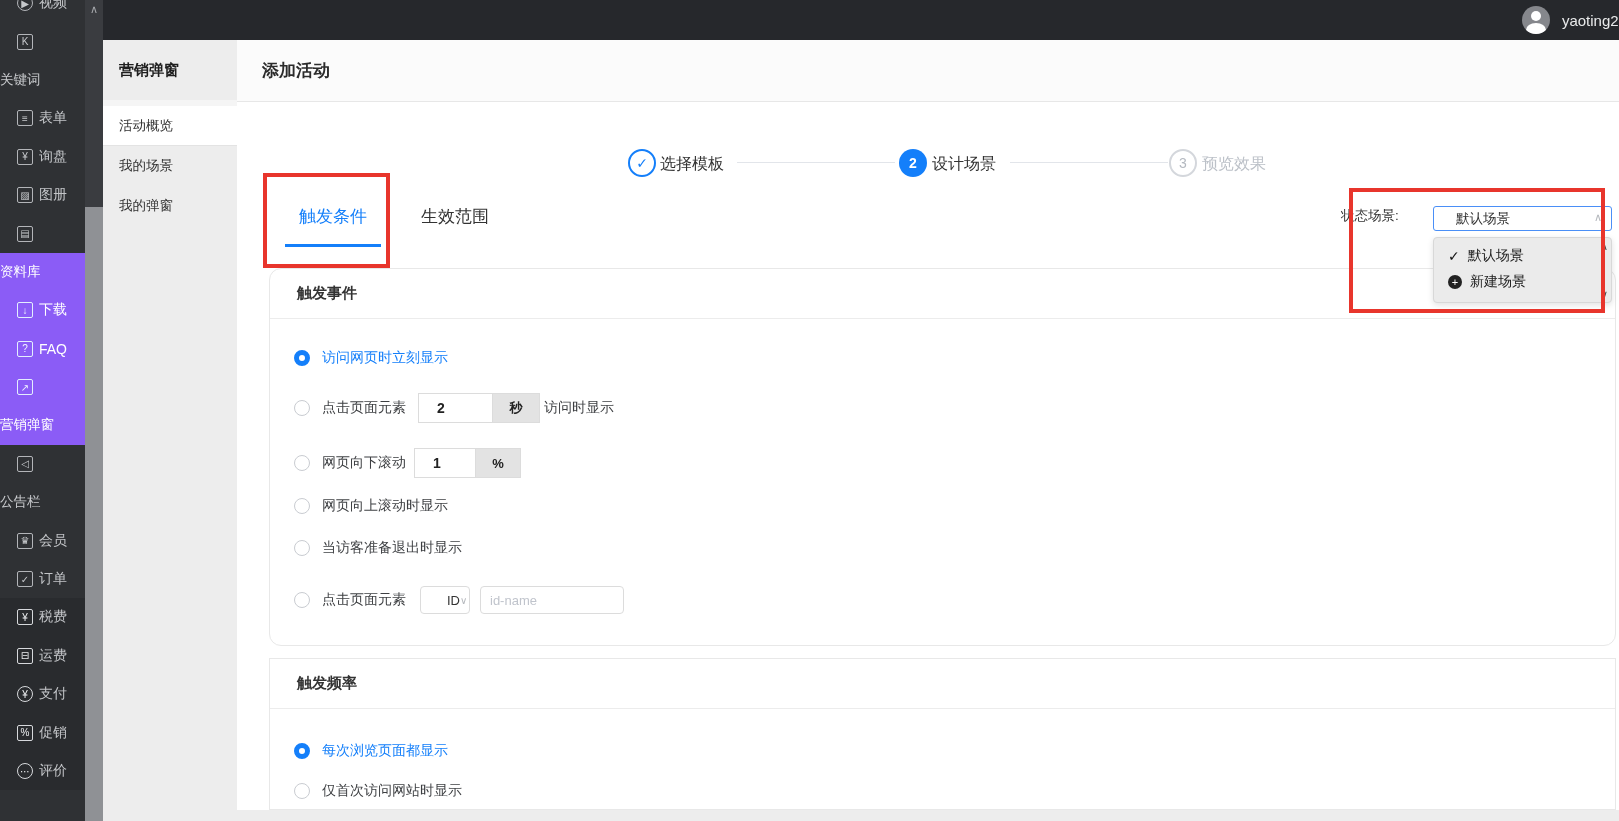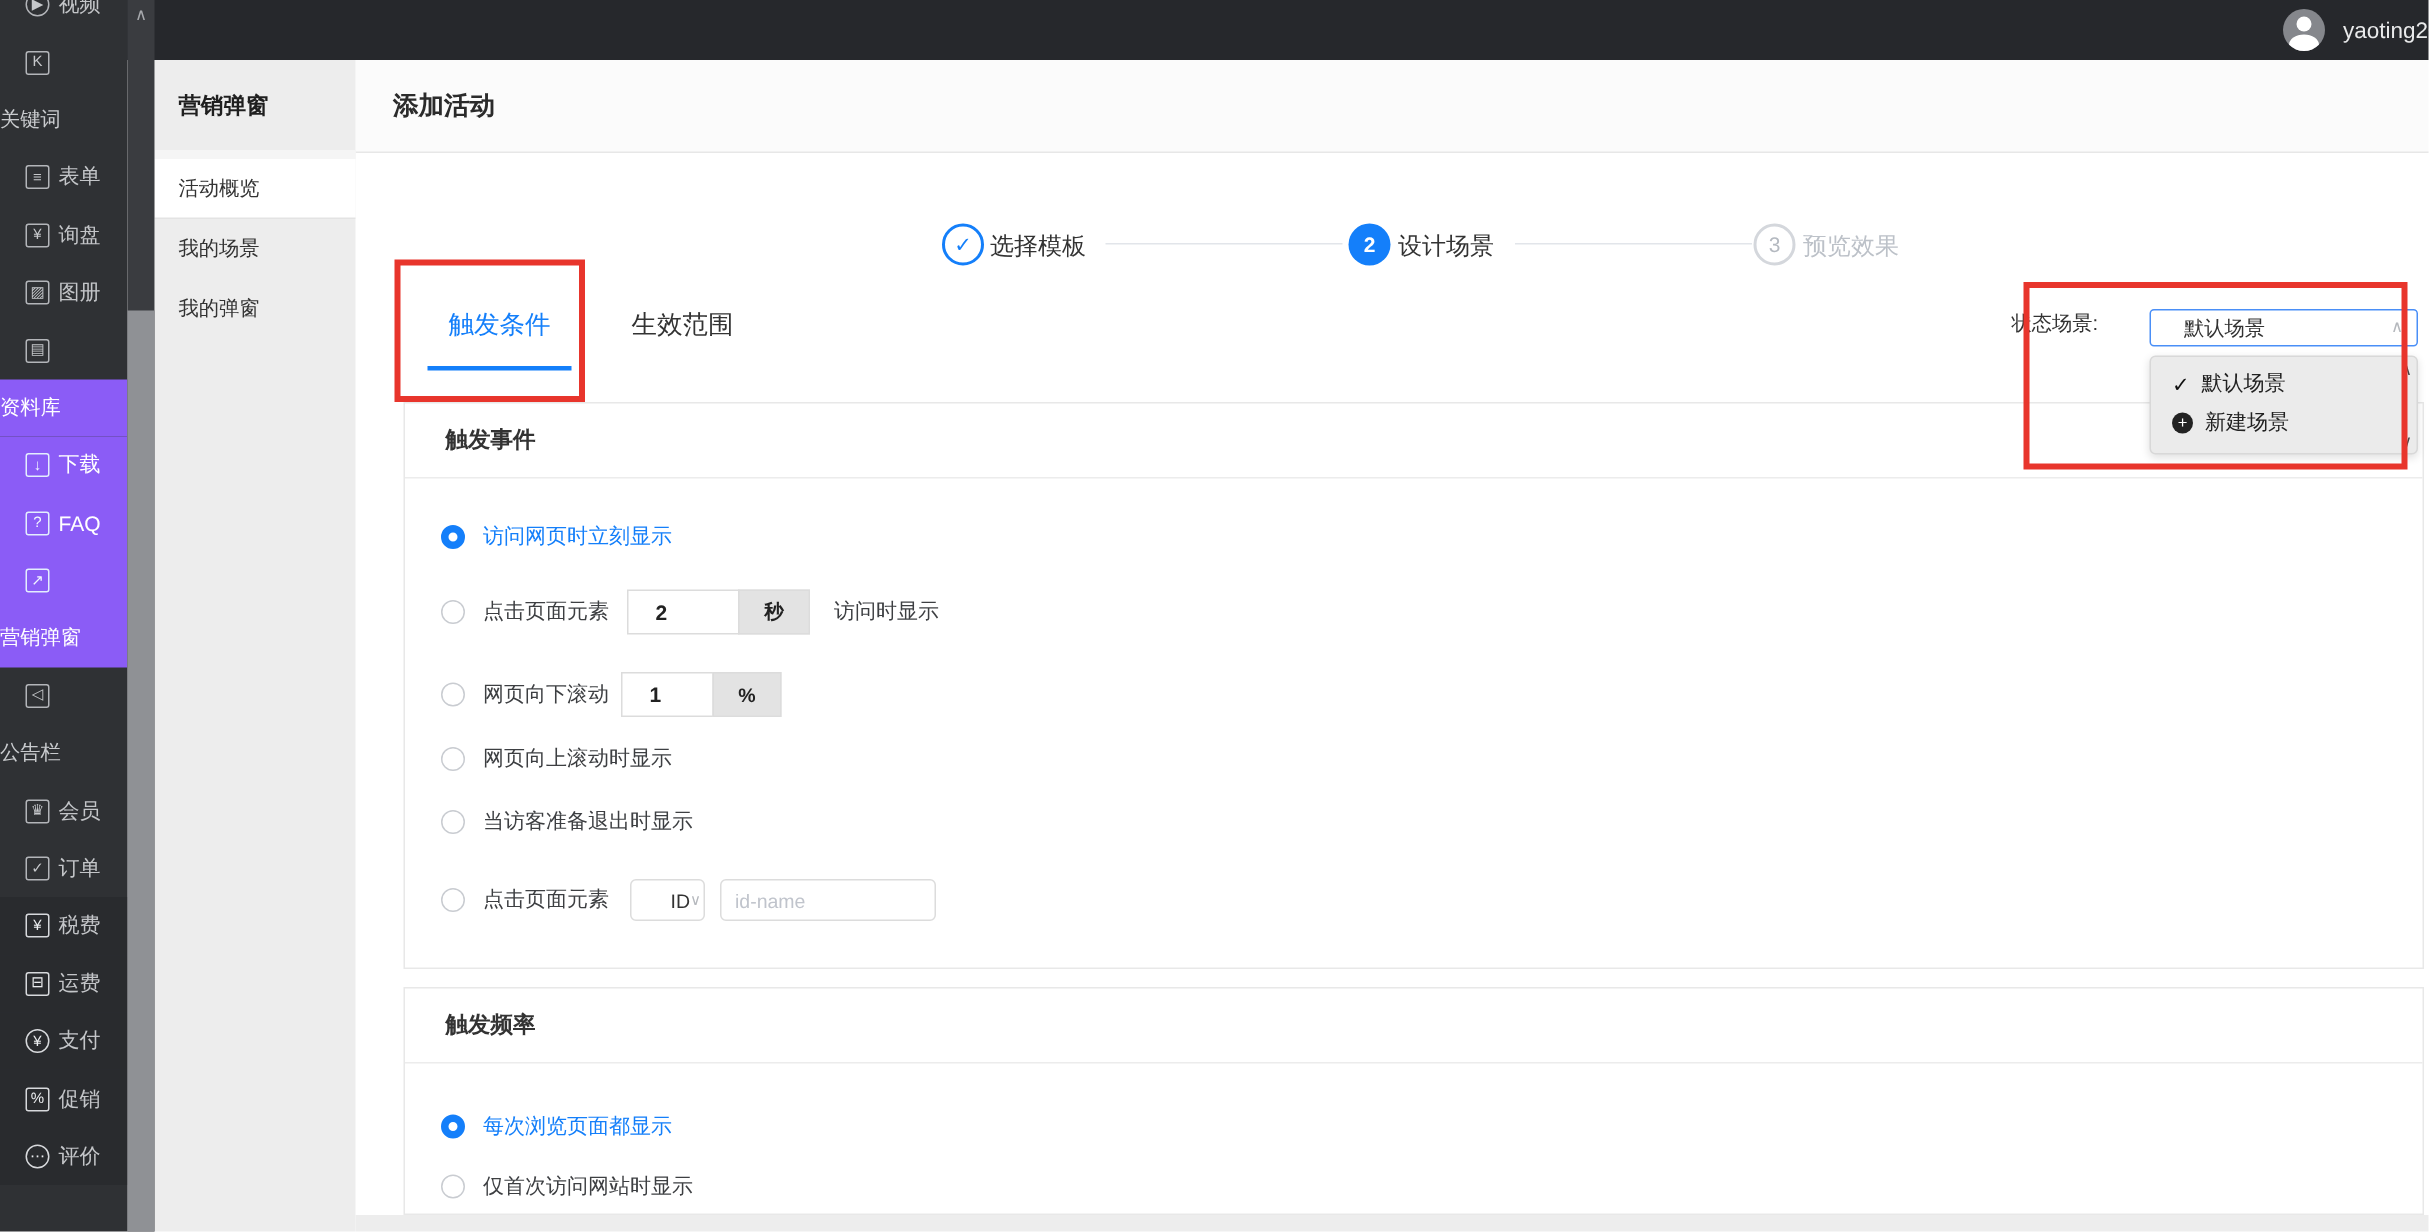--- a/index.html
+++ b/index.html
@@ -75,21 +75,21 @@
   .card-head .ctitle { margin-left:27px; font-size:15px; font-weight:600; color:#333; }
   .opt { position:absolute; left:24px; height:30px; display:flex; align-items:center; font-size:14px; color:#3d3f42; }
   .radio { width:16px; height:16px; border-radius:50%; border:1px solid #c9ccd1; background:#fff; flex:0 0 auto; cursor:pointer; }
   .radio.sel { border:5px solid #147ffa; }
   .opt .olabel { margin-left:12px; }
   .opt .olabel.blue { color:#147ffa; }
   .num-input { margin-left:12px; width:75px; height:30px; border:1px solid #dcdcdc; background:#fff; font-size:14px; font-weight:bold; color:#222; padding-left:18px; outline:none; font-family:inherit; }
   .num-input.narrow { width:62px; margin-left:8px; }
   .addon { width:48px; height:30px; margin-left:-1px; background:#e3e3e3; border:1px solid #dcdcdc; display:flex; align-items:center; justify-content:center; font-size:13px; font-weight:bold; color:#222; }
   .addon.narrow { width:46px; }
-  .osuffix { margin-left:16px; }
+  .osuffix { margin-left:4px; }
   .mini-select { margin-left:14px; width:50px; height:28px; border:1px solid #dcdcdc; border-radius:4px; background:#fff; display:flex; align-items:center; justify-content:space-between; padding:0 7px 0 10px; cursor:pointer; }
   .mini-select .msv { font-size:13px; color:#333;margin-left:16px; }
   .mini-select .mcaret { color:#b5b8bd; font-size:10px; }
   .txt-input { margin-left:10px; width:144px; height:28px; border:1px solid #dcdcdc; border-radius:4px; padding-left:9px; font-size:13px; color:#333; outline:none; font-family:inherit; }
   .txt-input::placeholder { color:#c0c4cc; }
 
   .bottom-strip { position:absolute; left:0; top:770px; width:1382px; height:11px; background:#ededed; }
 
   
   .annot { position:absolute; border:4px solid #e8352c; z-index:40; pointer-events:none; }
@@ -234,21 +234,21 @@
       <span class="sd-label">默认场景</span>
     </div>
     <div class="sd-item" style="margin-top:0">
       <span class="plus">+</span>
       <span class="sd-label">新建场景</span>
     </div>
     <span class="sd-arrow" style="top:2px">∧</span>
     <span class="sd-arrow" style="bottom:1px">∨</span>
   </div>
 
-  <div class="card" style="top:228px; height:378px;">
+  <div class="card" style="top:228px; height:378px;border-radius:12px;">
     <div class="card-head">
       <span class="ctitle">触发事件</span>
     </div>
     <div class="opt" style="top:74px">
       <span class="radio sel"></span>
       <span class="olabel blue">访问网页时立刻显示</span>
     </div>
     <div class="opt" style="top:124px">
       <span class="radio"></span>
       <span class="olabel">点击页面元素</span>

